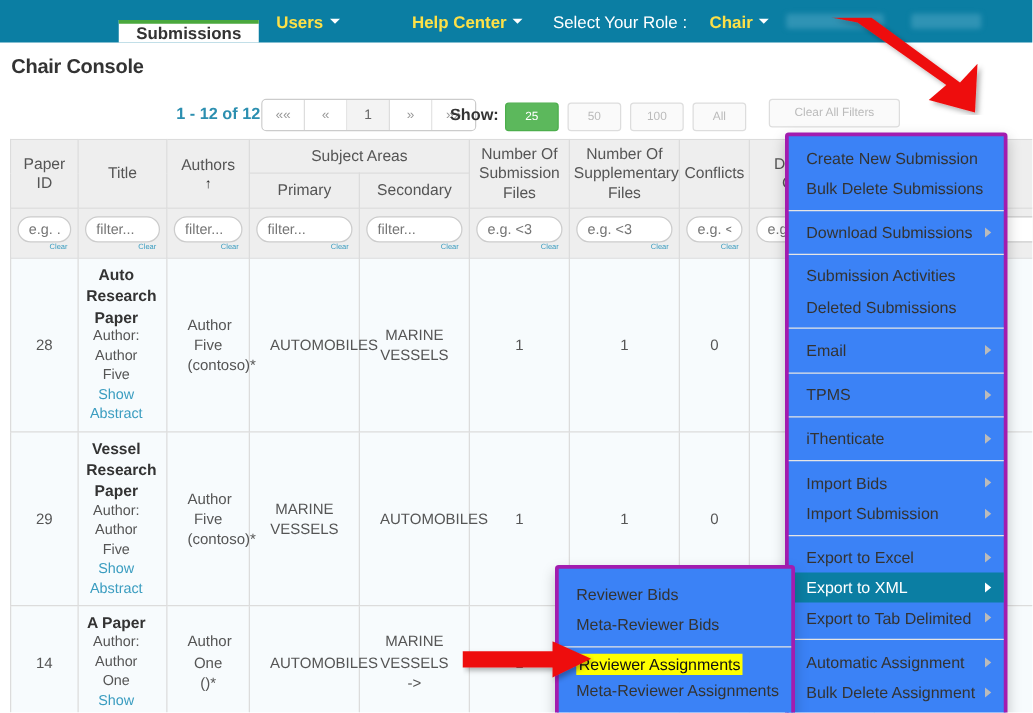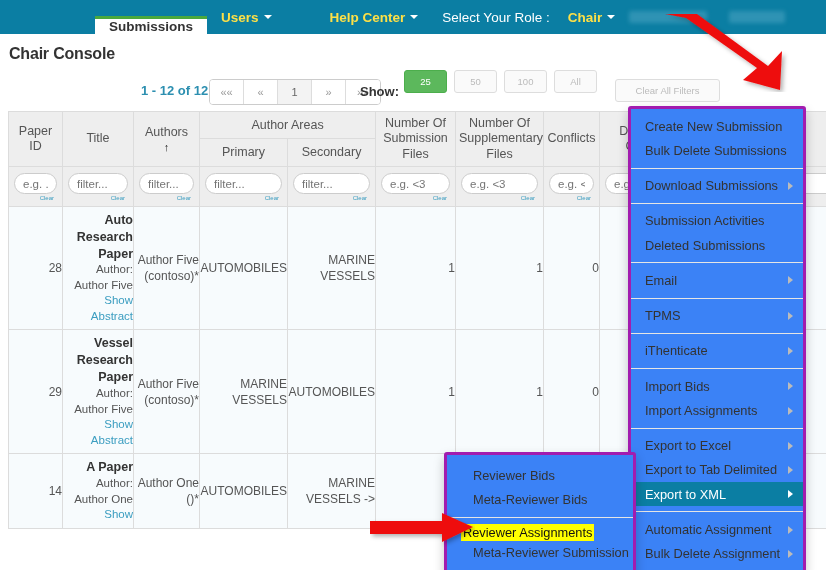--- a/index.html
+++ b/index.html
@@ -89,21 +89,21 @@
     border-right: 1px solid #ddd;
     background: #fff; cursor: pointer;
   }
   .pager-btn:last-child { border-right: none; }
   .pager-btn.current { background: #f3f3f3; color: #666; }
 
   .show-label {
     position: absolute; left: 360px; top: 84px;
     font-size: 13px; font-weight: bold; color: #333;
   }
-  .show-group { position: absolute; left: 404px; top: 70px; display: flex; gap: 7px; }
+  .show-group { position: absolute; left: 404px; top: 82px; display: flex; gap: 7px; }
   .show-btn {
     width: 43px; height: 23px;
     display: flex; align-items: center; justify-content: center;
     font-size: 9.5px; color: #bbb;
     border: 1px solid #ddd; border-radius: 3px;
     background: #fafafa; cursor: pointer;
   }
   .show-btn.active {
     background: #5cb85c; border-color: #4cae4c; color: #fff;
   }
@@ -185,25 +185,24 @@
     text-align: right;
     font-size: 6px;
     color: #3b9dc0;
     margin-top: 1px;
     padding-right: 3px;
     cursor: pointer;
   }
   
   tr.data-row td {
     background: #f7fbfd;
-    padding: 5px 0;
+    padding: 5px 16px;
     color: #555;
     line-height: 1.35;
     font-size: 12px;
-    text-align: right;
   }
   td.paper-id { color: #3b9dc0; font-size: 12.5px; }
   .title-cell { text-align: left; padding-left: 6px !important; }
   .title-main { font-weight: bold; color: #333; font-size: 12.5px; }
   .title-sub { color: #555; font-size: 11.5px; }
   .title-link { color: #3b9dc0; font-size: 11.5px; cursor: pointer; display: block; }
   .num-link { color: #3b9dc0; font-size: 12.5px; cursor: pointer; }
   .subj { font-size: 11.5px; color: #555; }
 
   
@@ -235,21 +234,21 @@
     margin-top: -4px;
     width: 0; height: 0;
     border-top: 4px solid transparent;
     border-bottom: 4px solid transparent;
     border-left: 5px solid #bbb;
   }
   .menu-item.highlight .submenu-caret { border-left-color: #ffffff; }
   .menu-sep { height: 1px; background: #e5e5e5; margin: 5px 0; }
 
   .menu-export { left: 444px; top: 452px; width: 192px; padding: 8px 0 10px; }
-  .menu-export .menu-item { padding-left: 14px; font-size: 12.8px; margin-left: 12px; }
+  .menu-export .menu-item { padding-left: 14px; font-size: 12.8px; }
   .menu-item-yellow-wrap { padding: 0 0 0 14px; }
   .menu-item-yellow-wrap span {
     background: #ffff00; color: #111;
     font-size: 12.8px; padding: 1px 2px; display: inline-block;
     cursor: pointer;
   }
 
   
   .arrow-svg { position: absolute; z-index: 40; pointer-events: none; }
 </style>
@@ -330,21 +329,21 @@
             <span>Paper ID</span>
           </th>
           <th rowspan="2">
             <span>Title</span>
           </th>
           <th rowspan="2">
             <span>Authors</span>
             <span class="sort-arrow">↑</span>
           </th>
           <th colspan="2">
-            <span>Author Areas</span>
+            <span>Subject Areas</span>
           </th>
           <th rowspan="2">
             <span>Number Of Submission Files</span>
           </th>
           <th rowspan="2">
             <span>Number Of Supplementary Files</span>
           </th>
           <th rowspan="2">
             <span>Conflicts</span>
           </th>
@@ -497,36 +496,36 @@
     <div class="menu-item">
       <span>iThenticate</span>
       <span class="submenu-caret"></span>
     </div>
     <div class="menu-sep"></div>
     <div class="menu-item">
       <span>Import Bids</span>
       <span class="submenu-caret"></span>
     </div>
     <div class="menu-item">
-      <span>Import Assignments</span>
+      <span>Import Submission</span>
       <span class="submenu-caret"></span>
     </div>
     <div class="menu-sep"></div>
     <div class="menu-item">
       <span>Export to Excel</span>
-      <span class="submenu-caret"></span>
-    </div>
-    <div class="menu-item">
-      <span>Export to Tab Delimited</span>
       <span class="submenu-caret"></span>
     </div>
     <div class="menu-item highlight">
       <span>Export to XML</span>
       <span class="submenu-caret"></span>
     </div>
+    <div class="menu-item">
+      <span>Export to Tab Delimited</span>
+      <span class="submenu-caret"></span>
+    </div>
     <div class="menu-sep"></div>
     <div class="menu-item">
       <span>Automatic Assignment</span>
       <span class="submenu-caret"></span>
     </div>
     <div class="menu-item">
       <span>Bulk Delete Assignment</span>
       <span class="submenu-caret"></span>
     </div>
   </div>
@@ -536,21 +535,21 @@
       <span>Reviewer Bids</span>
     </div>
     <div class="menu-item">
       <span>Meta-Reviewer Bids</span>
     </div>
     <div class="menu-sep"></div>
     <div class="menu-item-yellow-wrap">
       <span>Reviewer Assignments</span>
     </div>
     <div class="menu-item">
-      <span>Meta-Reviewer Submission</span>
+      <span>Meta-Reviewer Assignments</span>
     </div>
   </div>
 
   <svg class="arrow-svg" style="left:660px; top:14px;" width="130" height="78" viewBox="0 0 130 78">
     <defs>
       <filter id="sh1" x="-30%" y="-30%" width="180%" height="180%">
         <feDropShadow dx="2.5" dy="2.5" stdDeviation="2" flood-color="#000" flood-opacity="0.30"></feDropShadow>
       </filter>
     </defs>
     <g filter="url(#sh1)">

